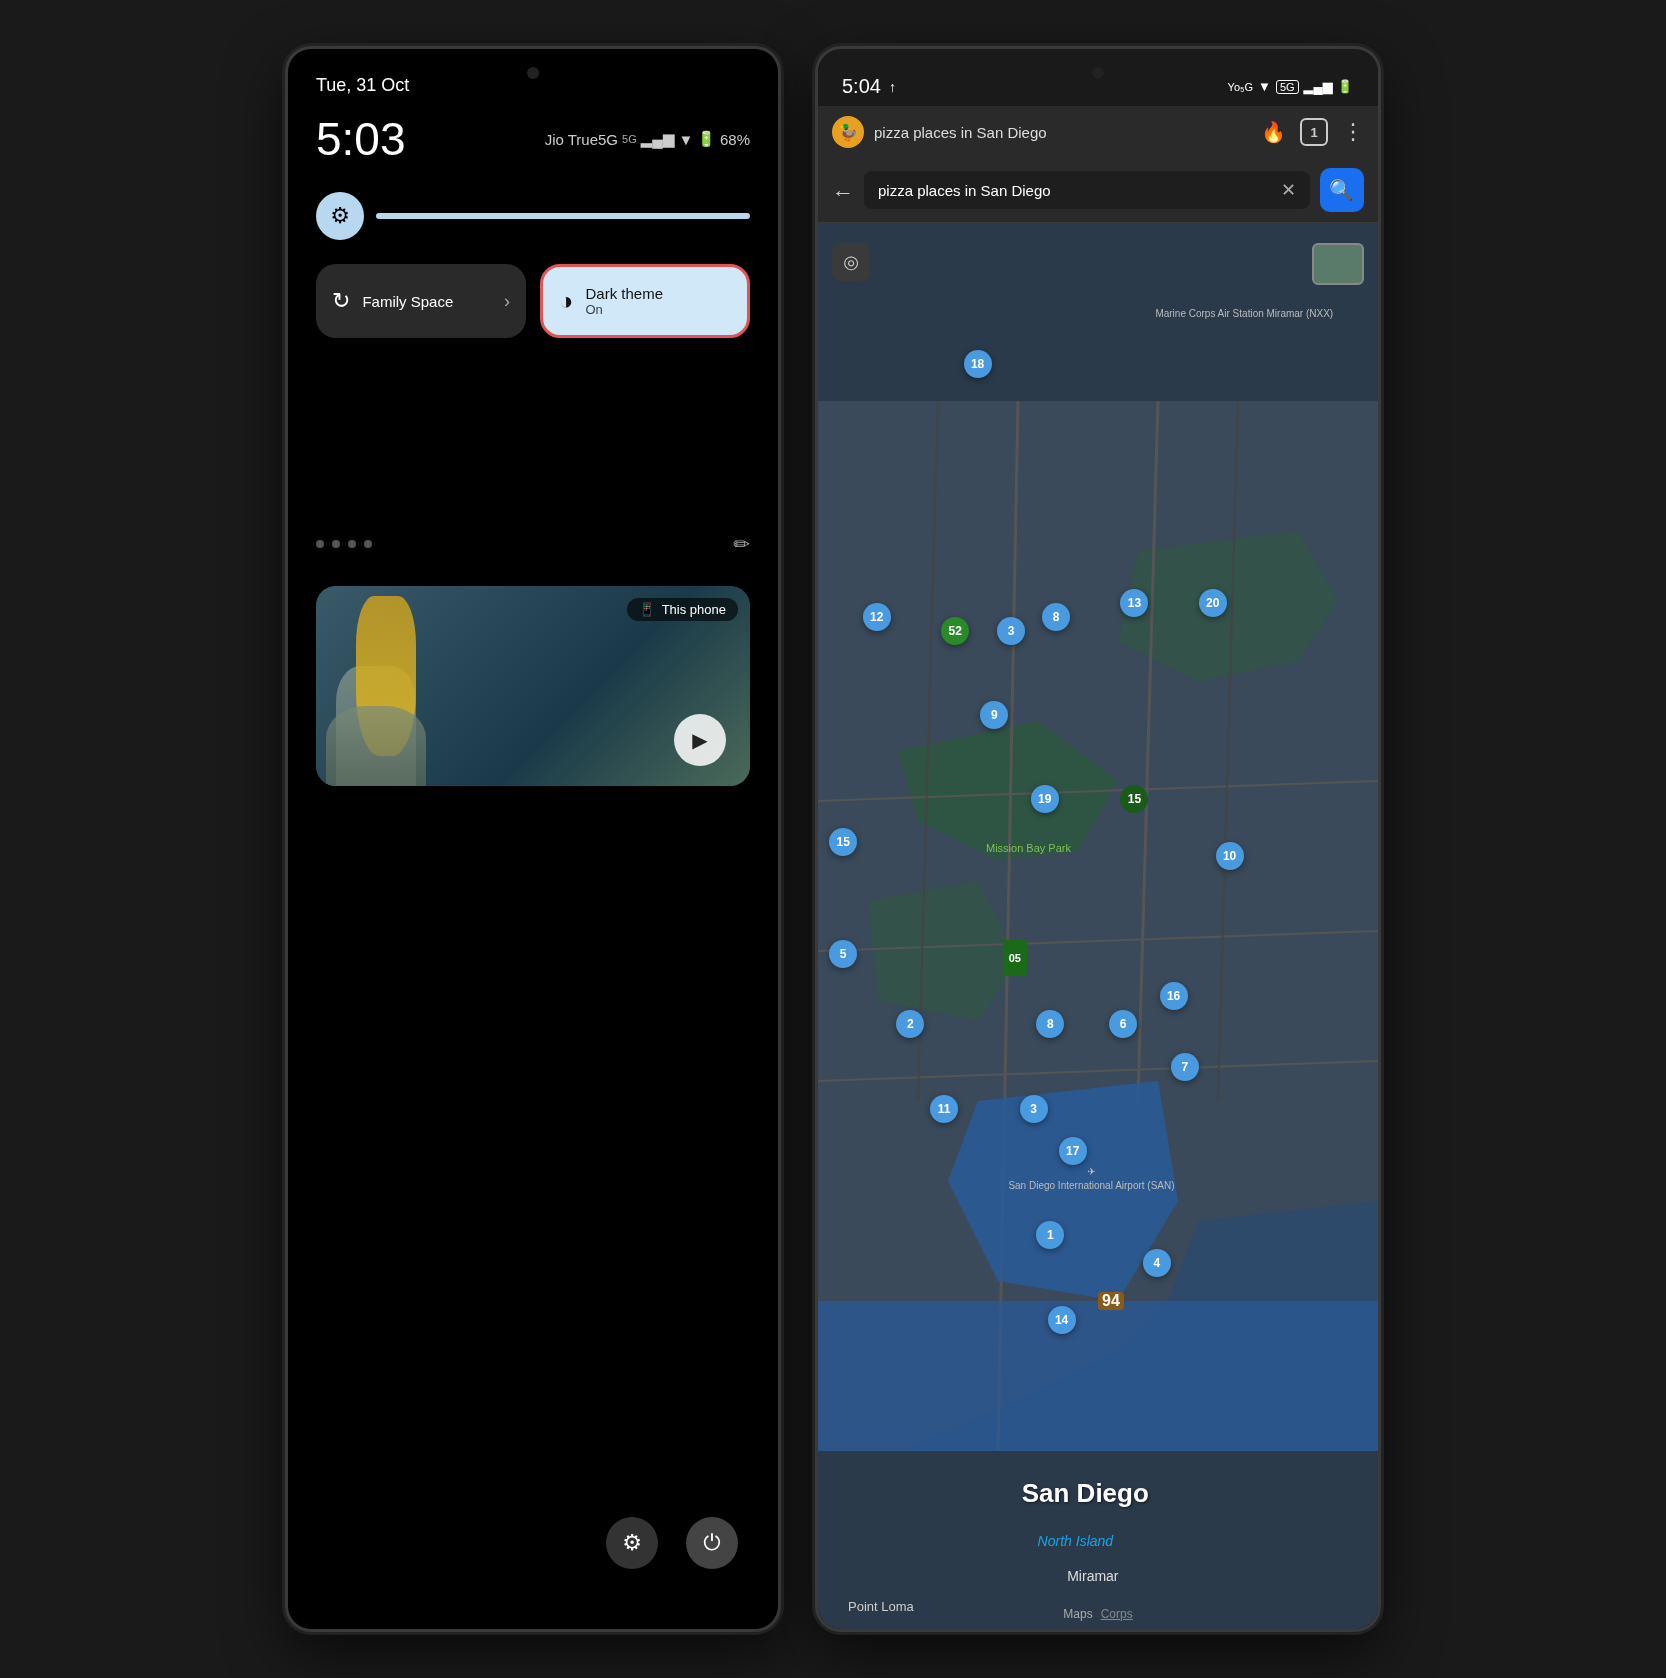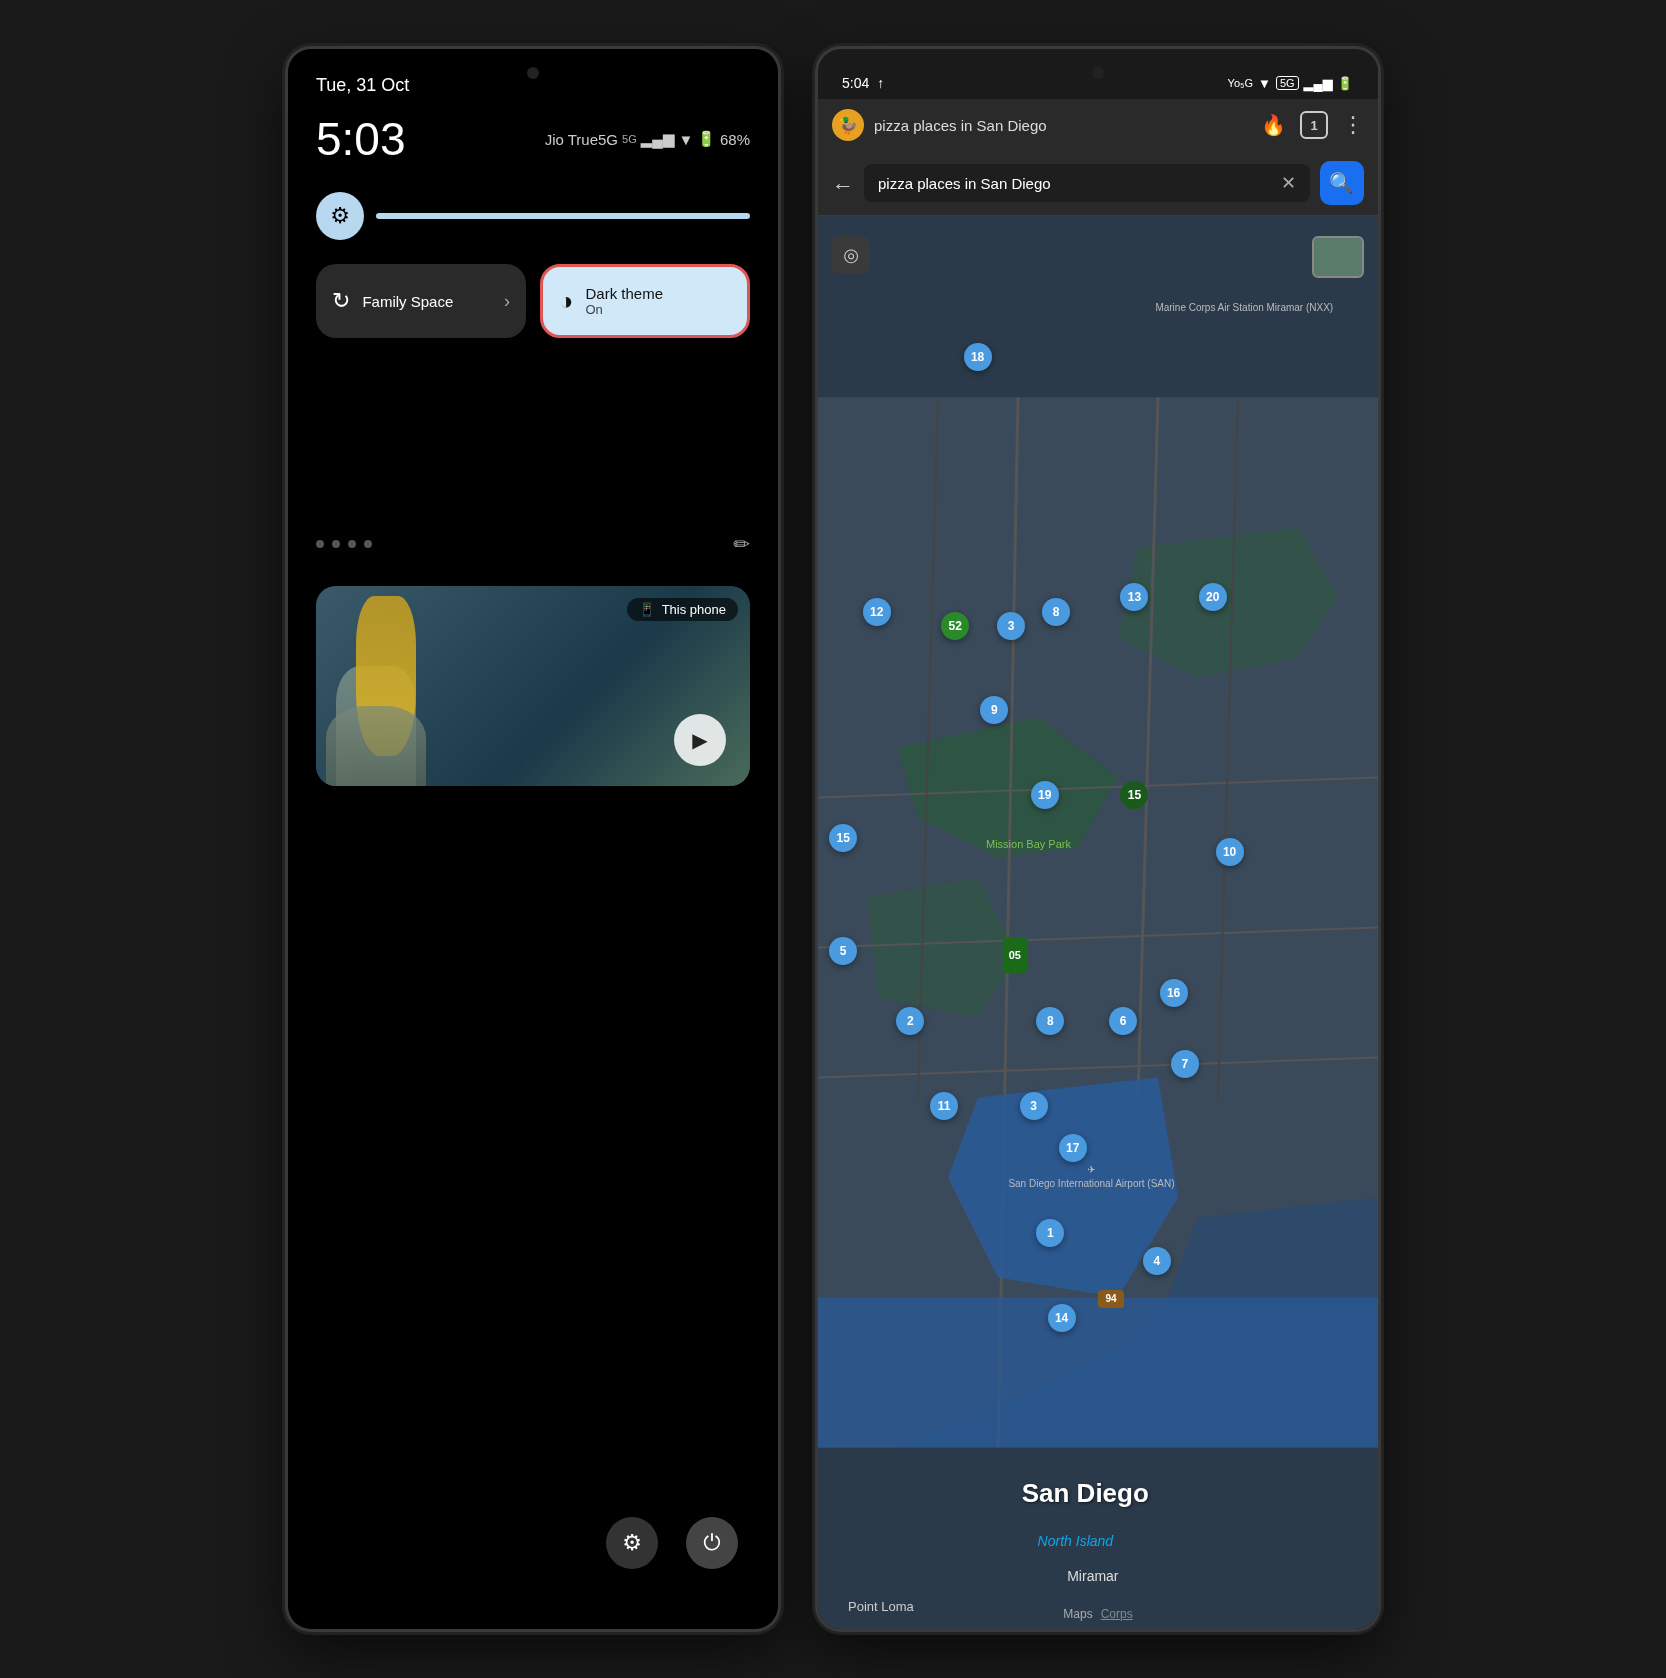--- a/index.html
+++ b/index.html
@@ -529,21 +529,21 @@
 
   </div>
 </div>
 
 <div class="phone phone-right">
   <div class="phone-camera"></div>
   <div class="right-phone-content">
 
     <div class="right-status-bar">
       <div style="display:flex;align-items:center;gap:8px;">
-        <span style="color:#fff;font-size:14px;font-weight:500;">5:04</span>
+        <span style="color:#fff;font-size:20px;font-weight:500;">5:04</span>
         <span style="color:#fff;font-size:14px;">↑</span>
       </div>
       <div class="right-icons">
         <span style="font-size:11px;">Yo₅G</span>
         <span>▼</span>
         <span style="font-size:11px;border:1px solid #fff;padding:0 3px;border-radius:3px;">5G</span>
         <span>▂▄▆</span>
         <span>🔋</span>
       </div>
     </div>
@@ -668,21 +668,21 @@
         </div>
       <div class="map-pin" style="top:73%;left:58%;">
           <span>4</span>
         </div>
 
       
       <div class="freeway-badge" style="top:40%;left:54%;background:#1a5a1a;">
           <span>15</span>
         </div>
       <div class="freeway-badge" style="top:76%;left:50%;background:#8a5a1a;width:26px;height:18px;border-radius:4px;">
-          <span style="font-size:10px;text-align:center;">94</span>
+          <span style="font-size:16px;text-align:center;">94</span>
         </div>
 
       
       <div class="interstate-badge" style="top:51%;left:33%;">
           <span>05</span>
         </div>
 
       
       <div class="location-btn">
         <span>◎</span>

